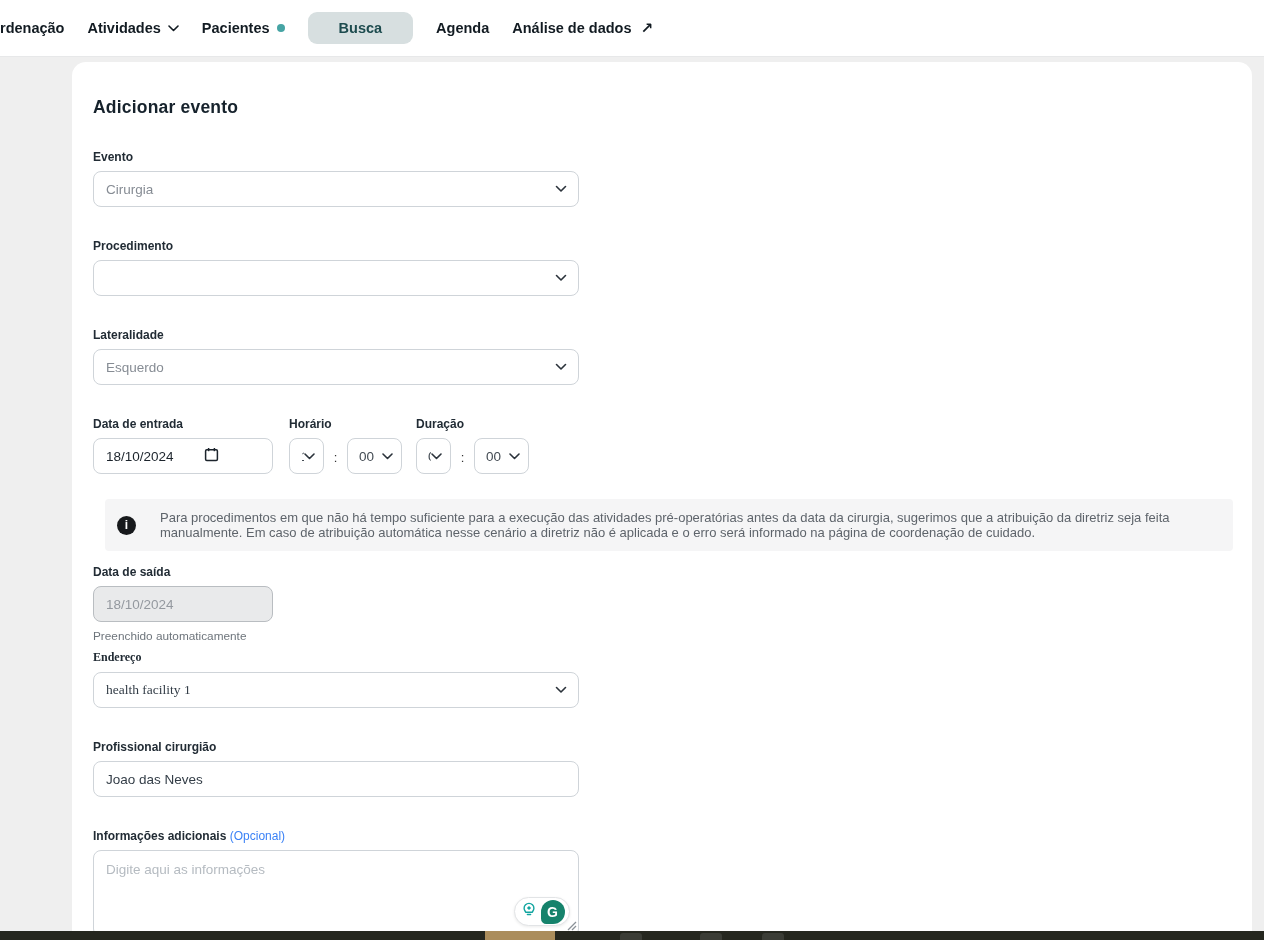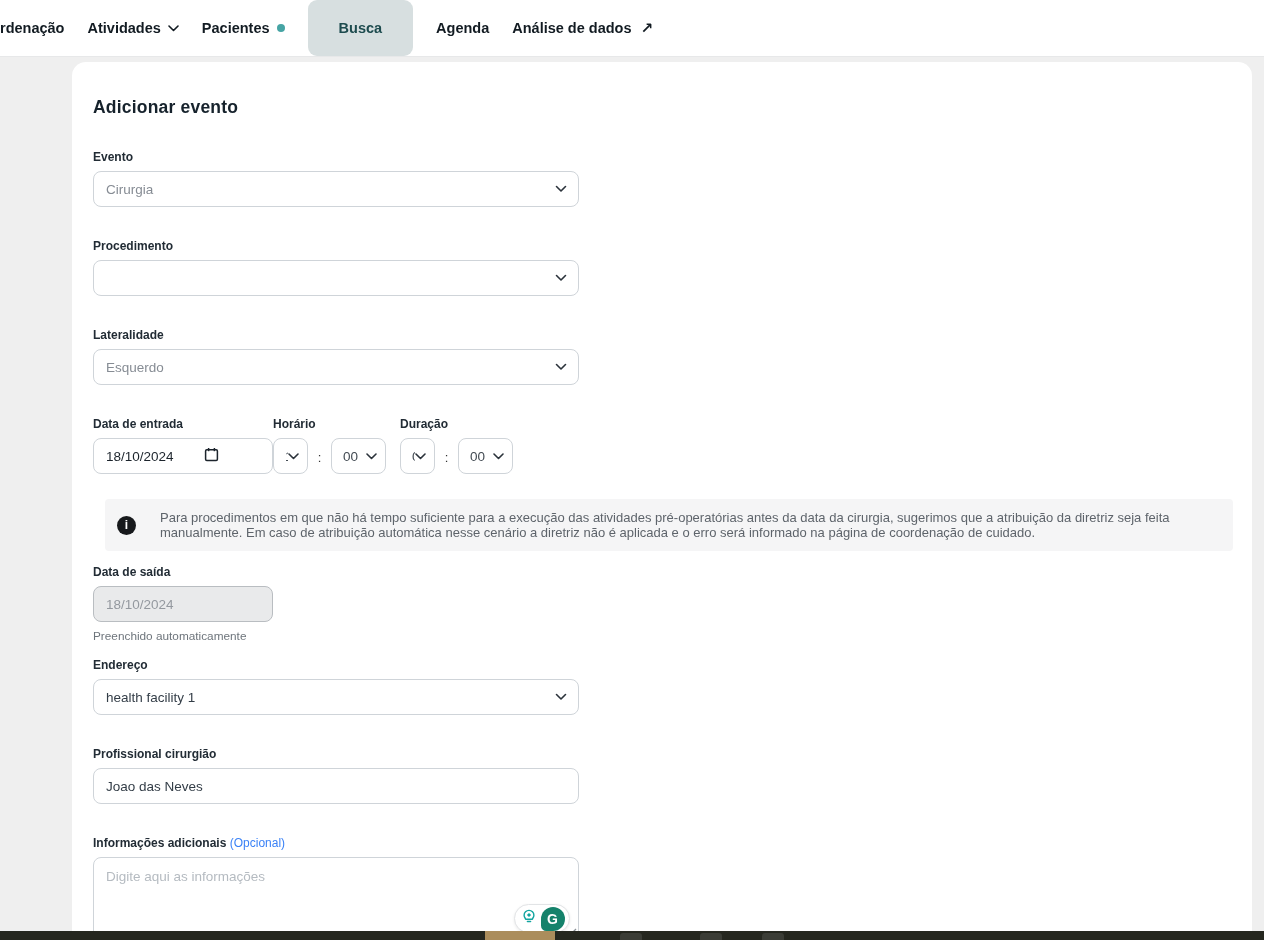--- a/index.html
+++ b/index.html
@@ -10,20 +10,21 @@
     color: #1f2830;
     position: relative;
   }
 
   
   .topnav {
     height: 57px;
     background: #ffffff;
     border-bottom: 1px solid #e7e8e9;
     display: flex;
+    align-items: center;
     white-space: nowrap;
   }
   .nav-item {
     font-size: 14.5px;
     font-weight: 600;
     color: #121b22;
     display: inline-flex;
     align-items: center;
     gap: 7px;
     cursor: pointer;
@@ -84,21 +85,21 @@
 
   
   .row { display: flex; margin-top: 32px; }
   .col-label { font-size: 12px; font-weight: 700; color: #222c35; display: block; }
   .date-control { width: 180px; color: #1c242c; font-size: 13.5px; cursor: text; }
   .cal-icon { position: absolute; left: 110px; top: 50%; transform: translateY(-50%); }
   .time-select { width: 35px; padding: 0 8px 0 11px; color: #434b53; justify-content: space-between; }
   .time-select .select-chevron { position: static; transform: none; }
   .colon { width: 23px; text-align: center; align-self: center; margin-top: 22px; font-size: 13px; color: #333; }
   .group-gap { margin-left: 14px; }
-  .col-horario { margin-left: 0; }
+  .col-horario { margin-left: 16px; }
 
   
   .info-banner {
     margin: 25px 0 0 12px;
     width: 1128px;
     min-height: 52px;
     background: #f5f5f6;
     border-radius: 4px;
     display: flex;
     align-items: center;
@@ -120,21 +121,21 @@
   
   .field-tight { margin-top: 14px; }
   .disabled-input {
     background: #e9eaeb;
     border-color: #b9bdc1;
     color: #94999f;
     width: 180px;
     cursor: default;
   }
   .helper-text { margin-top: 7px; font-size: 11.8px; color: #6e757c; }
-  .field-after-helper { margin-top: 15px; }
+  .field-after-helper { margin-top: 7px; font-family: Liberation Serif, serif; }
 
   .text-input { cursor: text; }
 
   
   .textarea-wrap { position: relative; width: 486px; margin-top: 7px; }
   textarea {
     width: 486px; height: 87px;
     border: 1px solid #cfd4d9;
     border-radius: 8px;
     padding: 11px 12px;

